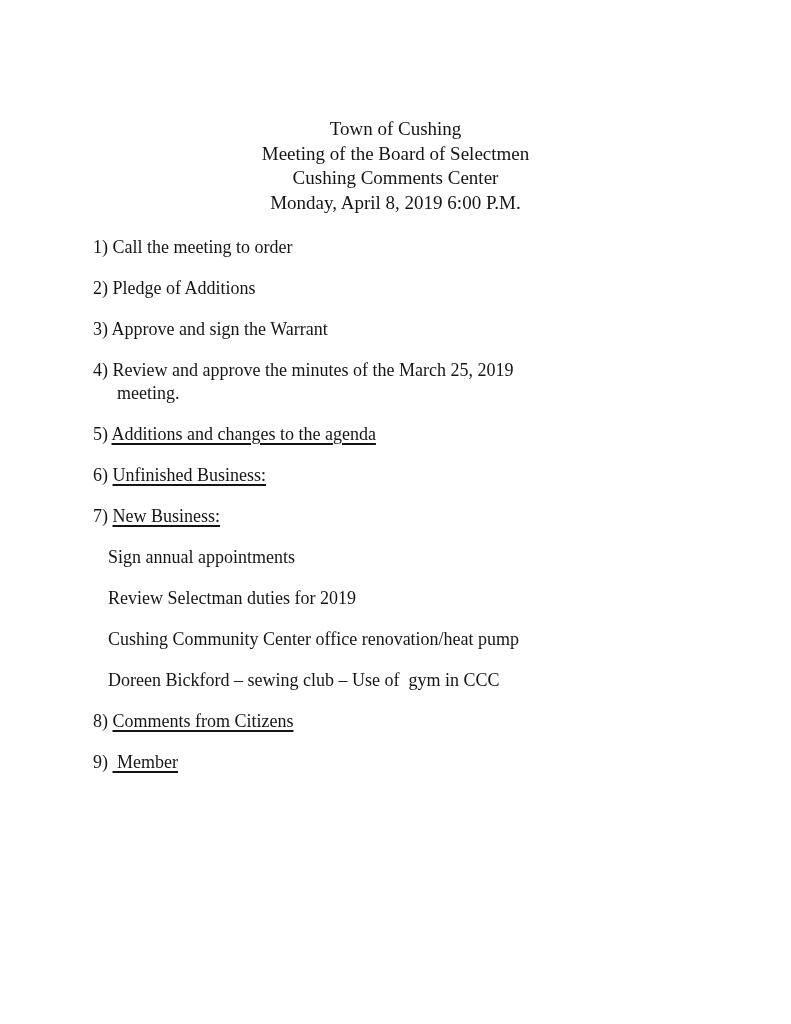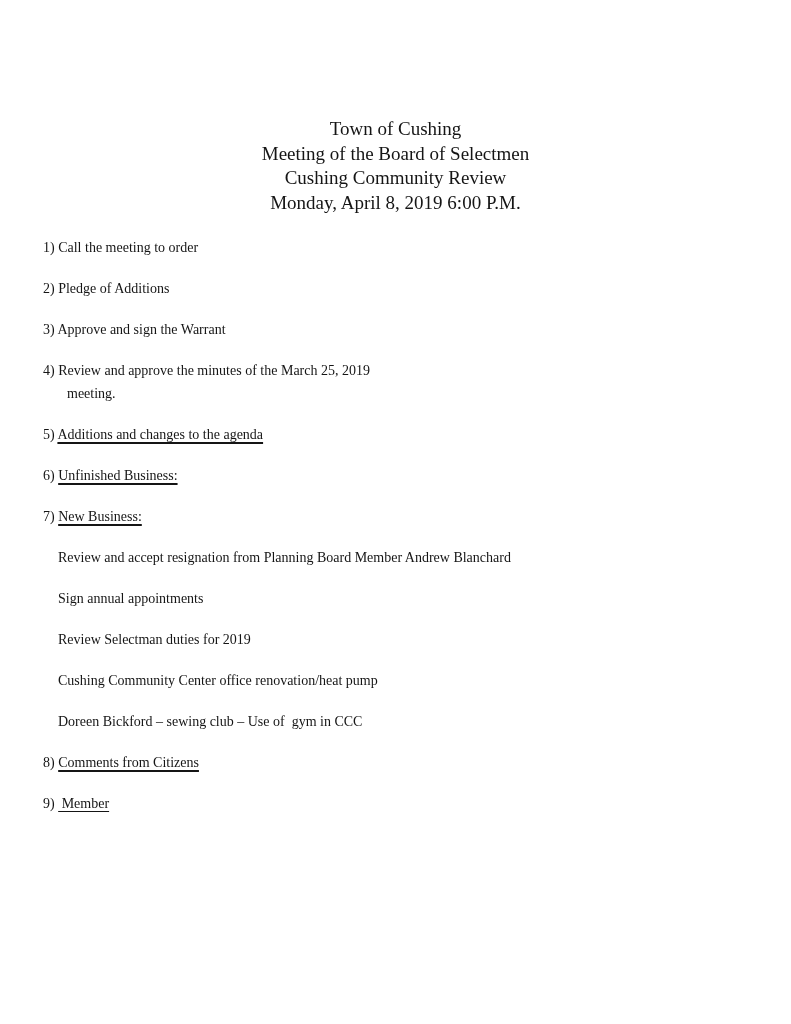--- a/index.html
+++ b/index.html
@@ -20,23 +20,23 @@
     padding-top: 117px;
     text-align: center;
     font-size: 19px;
     line-height: 24.5px;
   }
   .doc-header .hline {
     white-space: pre-wrap;
   }
   .rows {
     margin-top: 21px;
-    padding-left: 43px;
+    padding-left: 93px;
     padding-right: 60px;
-    font-size: 14px;
+    font-size: 18px;
   }
   .row {
     line-height: 23px;
     margin-bottom: 18px;
     white-space: pre-wrap;
   }
   .row .num {
     display: inline;
   }
   .row .txt {
@@ -57,41 +57,40 @@
   }
 </style>
 </head>
 <body>
 
 <div class="page">
 
   <div class="doc-header">
     <div class="hline">Town of Cushing</div>
     <div class="hline">Meeting of the Board of Selectmen</div>
-    <div class="hline">Cushing Community Review</div>
+    <div class="hline">Cushing Comments Center</div>
     <div class="hline">Monday, April 8, 2019 6:00 P.M.</div>
   </div>
 
   <div class="rows">
 
     <div class="row"><span class="num">1)</span> <span class="txt">Call the meeting to order</span></div>
 
     <div class="row"><span class="num">2)</span> <span class="txt">Pledge of Additions</span></div>
 
     <div class="row"><span class="num">3)</span> <span class="txt">Approve and sign the Warrant</span></div>
 
     <div class="row"><span class="num">4)</span> <span class="txt">Review and approve the minutes of the March 25, 2019</span><div class="cont-line">meeting.</div></div>
 
     <div class="row"><span class="num">5)</span> <span class="txt u">Additions and changes to the agenda</span></div>
 
     <div class="row"><span class="num">6)</span> <span class="txt u">Unfinished Business:</span></div>
 
     <div class="row"><span class="num">7)</span> <span class="txt u">New Business:</span></div>
 
-    <div class="row sub"><span class="txt">Review and accept resignation from Planning Board Member Andrew Blanchard</span></div>
 
     <div class="row sub"><span class="txt">Sign annual appointments</span></div>
 
     <div class="row sub"><span class="txt">Review Selectman duties for 2019</span></div>
 
     <div class="row sub"><span class="txt">Cushing Community Center office renovation/heat pump</span></div>
 
     <div class="row sub"><span class="txt">Doreen Bickford – sewing club – Use of  gym in CCC</span></div>
 
     <div class="row"><span class="num">8)</span> <span class="txt u">Comments from Citizens</span></div>

